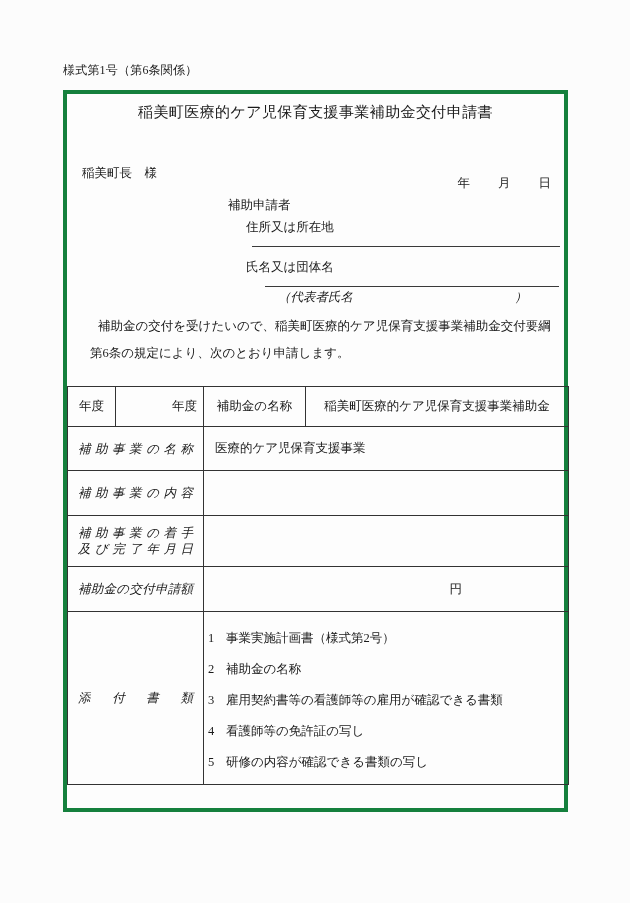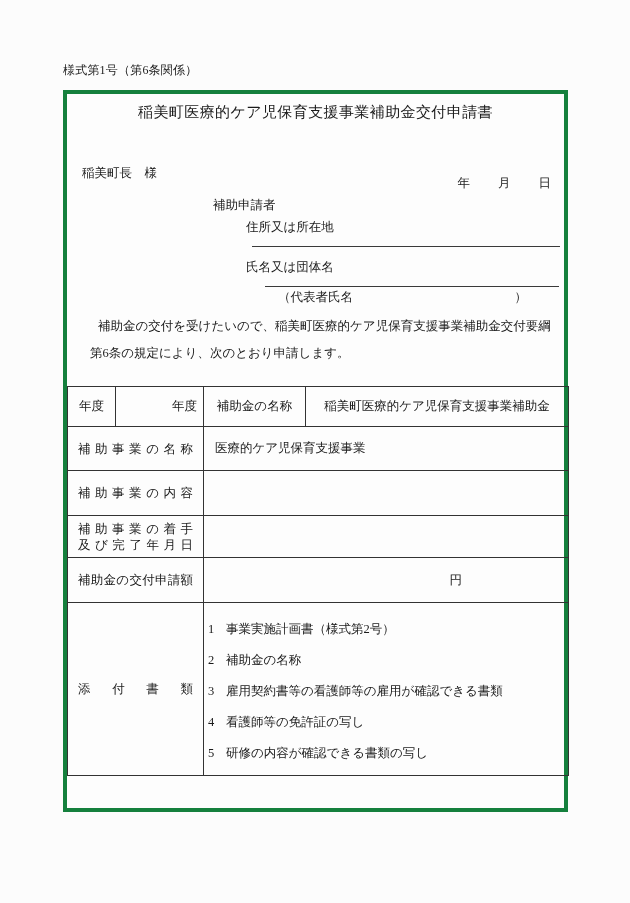--- a/index.html
+++ b/index.html
@@ -46,21 +46,21 @@
   }
   .date-line .dsep { display: inline-block; margin-left: 28px; }
   .addressee {
     position: absolute;
     left: 15px; top: 71px;
     font-size: 12.5px;
     white-space: nowrap;
   }
   .applicant-heading {
     position: absolute;
-    left: 146px; top: 103px;
+    left: 161px; top: 103px;
     font-size: 12.5px;
     white-space: nowrap;
   }
   .field-label-address {
     position: absolute;
     left: 179px; top: 125px;
     font-size: 12.5px;
     white-space: nowrap;
   }
   .underline-address {
@@ -82,20 +82,21 @@
     background: #3a3a3a;
   }
   .rep-line {
     position: absolute;
     left: 211px; top: 195px;
     width: 249px;
     display: flex;
     justify-content: space-between;
     font-size: 12.5px;
     white-space: nowrap;
+    font-style: italic;
   }
   .body-line1 {
     position: absolute;
     left: 31px; top: 224px;
     font-size: 12.5px;
     white-space: nowrap;
   }
   .body-line2 {
     position: absolute;
     left: 23px; top: 251px;
@@ -111,23 +112,24 @@
     font-size: 12.5px;
   }
   table.main td {
     border: 1px solid #333;
     vertical-align: middle;
     overflow: hidden;
   }
   .t-label {
     text-align: justify;
     text-align-last: justify;
-    padding: 0 10px;
+    padding: 9px 10px;
     white-space: pre-line;
     line-height: 16px;
+    font-style: italic;
   }
   .t-center { text-align: center; }
   .t-right  { text-align: right; padding-right: 6px; }
   .t-value  { padding-left: 11px; }
   .t-yen    { text-align: right; padding-right: 106px; }
   .attachments-list {
     list-style: none;
     padding: 5px 12px 0 4px;
   }
   .attachments-list li {

